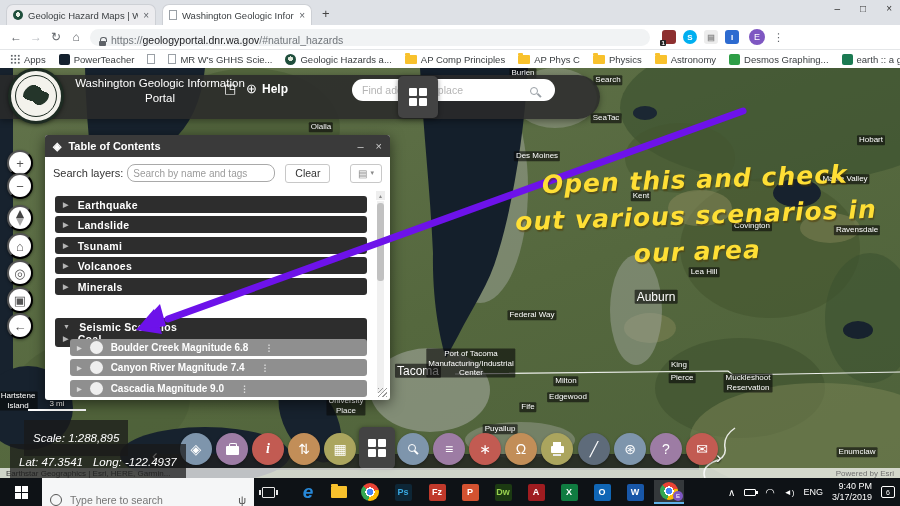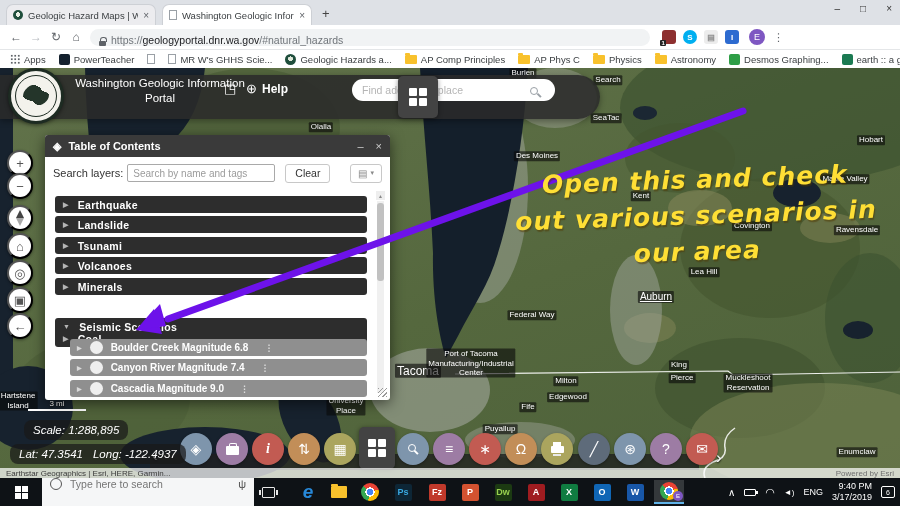--- a/index.html
+++ b/index.html
@@ -69,21 +69,21 @@
 
 .mapctl{position:absolute;left:7px;width:26px;height:26px;border-radius:50%;background:#fff;box-shadow:0 1px 3px rgba(0,0,0,.45);display:flex;align-items:center;justify-content:center;font-size:13px;color:#555;z-index:11}
 .needle{position:relative;width:0;height:0;border-left:4px solid transparent;border-right:4px solid transparent;border-bottom:8px solid #444;margin-top:-8px}
 .needle::after{content:"";position:absolute;left:-4px;top:8px;border-left:4px solid transparent;border-right:4px solid transparent;border-top:8px solid #aaa}
 
 
 .toc{position:absolute;left:45px;top:67px;width:345px;height:265px;background:#fff;border-radius:3px;box-shadow:0 3px 14px rgba(0,0,0,.55);z-index:20;overflow:hidden}
 .toc-head{position:absolute;left:0;top:0;right:0;height:22px;background:#3a3a3a;display:flex;align-items:center;gap:7px;padding:0 8px;color:#fff;font-size:11px;font-weight:bold}
 .toc-hicons{margin-left:auto;display:flex;gap:12px;color:#cfcfcf;font-weight:normal;font-size:11px}
 .toc-srow{position:absolute;top:27px;left:8px;right:8px;height:22px;display:flex;align-items:center;gap:4px;font-size:11px;color:#333}
-.toc-input{width:148px;height:18px;border:1px solid #a9a9a9;border-radius:2px;font-size:10px;padding:0 5px;color:#333;outline:none}
+.toc-input{width:148px;height:18px;border:1px solid #a9a9a9;border-radius:8px;font-size:10px;padding:0 5px;color:#333;outline:none}
 .toc-input::placeholder{color:#9b9b9b}
 .toc-clear{margin-left:6px;height:19px;padding:0 9px;border:1px solid #c8c8c8;border-radius:3px;background:#fff;font-size:10.5px;color:#333}
 .toc-imgbtn{margin-left:auto;height:19px;width:32px;border:1px solid #c8c8c8;border-radius:3px;background:#fff;display:flex;align-items:center;justify-content:center;gap:3px;color:#8a8a8a;font-size:10px}
 .trow{position:absolute;left:10px;width:312px;height:17px;background:#2d2d2d;border-radius:3px;display:flex;align-items:center;gap:9px;padding:0 8px;color:#fff;font-size:10.5px;font-weight:bold;letter-spacing:.3px}
 .tarrow{font-size:7px;color:#b5b5b5}
 .srowi{position:absolute;left:25px;width:297px;height:17px;background:#8f8f8f;border-radius:3px;display:flex;align-items:center;gap:8px;padding:0 7px;color:#fff;font-size:10px;font-weight:bold}
 .sarrow{font-size:6px;color:#d9d9d9}
 .scircle{width:13px;height:13px;border-radius:50%;background:#efefef;flex:0 0 auto}
 .sdots{color:#dcdcdc;font-size:9px;margin-left:8px}
 .sb-up{position:absolute;right:5px;top:56px;width:9px;height:9px;background:#eee;color:#888;font-size:5px;display:flex;align-items:center;justify-content:center}
@@ -100,29 +100,29 @@
 .tool{position:absolute;width:32px;height:32px;border-radius:50%;top:365px;display:flex;align-items:center;justify-content:center;color:#fff;z-index:22;border:none;font-size:14px;box-shadow:0 1px 3px rgba(0,0,0,.35)}
 .tool .info-i{font-family:"Liberation Serif",serif;font-style:italic;font-weight:bold;font-size:14px}
 .icase{width:13px;height:9px;background:#fff;border-radius:1px;position:relative;margin-top:3px}
 .icase::before{content:"";position:absolute;top:-3.5px;left:3px;width:6px;height:3.5px;border:1.5px solid #fff;border-bottom:none;border-radius:2px 2px 0 0}
 .iprn{width:13px;height:7px;background:#fff;border-radius:1px;position:relative}
 .iprn::before{content:"";position:absolute;top:-4px;left:2.5px;width:8px;height:4px;background:#fff}
 .iprn::after{content:"";position:absolute;bottom:-3.5px;left:2.5px;width:8px;height:2.5px;background:#e9e9e9}
 .chev{position:absolute;color:#fff;font-size:17px;z-index:22;text-shadow:0 1px 2px #000}
 
 
-.chip{position:absolute;background:rgba(25,25,25,.72);color:#fff;font-style:italic;font-size:11.5px;display:flex;align-items:center;gap:10px;padding:0 9px;border-radius:8px;z-index:23;height:20px}
+.chip{position:absolute;background:rgba(25,25,25,.72);color:#fff;font-style:italic;font-size:11.5px;display:flex;align-items:center;gap:10px;padding:0 9px;border-radius:0;z-index:23;height:36px}
 .attrib{position:absolute;left:0;top:400px;width:900px;height:10px;background:rgba(255,255,255,.72);font-size:8px;color:#3a3a3a;display:flex;align-items:center;justify-content:space-between;padding:0 6px;z-index:22}
 
 
 .taskbar{position:absolute;left:0;top:478px;width:900px;height:28px;background:#0e1216;z-index:50;color:#fff}
 .start{position:absolute;left:0;top:0;width:42px;height:28px;display:flex;align-items:center;justify-content:center}
 .winlogo{display:grid;grid-template:6px 6px/6px 6px;gap:1px}
 .winlogo i{background:#fff}
-.tsearch{position:absolute;left:42px;top:0;width:212px;height:28px;background:#f5f6f7;display:flex;align-items:flex-start;gap:8px;padding:0 8px}
+.tsearch{position:absolute;left:42px;top:0;width:212px;height:28px;background:#f5f6f7;display:flex;align-items:flex-end;gap:8px;padding:0 8px}
 .cort{width:12px;height:12px;border:1.7px solid #555;border-radius:50%;flex:0 0 auto}
 .tsearch input{border:none;background:transparent;font-size:10.5px;color:#444;width:140px;outline:none}
 .micg{margin-left:auto;color:#555;font-size:11px}
 .tk{position:absolute;top:2px;width:24px;height:24px;display:flex;align-items:center;justify-content:center}
 .tview{width:13px;height:11px;border:1.5px solid #e8e8e8;border-radius:1px;position:relative}
 .tview::before{content:"";position:absolute;left:-4px;top:2px;width:2px;height:5px;background:#e8e8e8}
 .tview::after{content:"";position:absolute;right:-4px;top:2px;width:2px;height:5px;background:#e8e8e8}
 .edgeg{font-size:19px;font-weight:bold;color:#2788d8;font-style:italic}
 .tfolder{width:16px;height:12px;background:#f8c12c;border-radius:1px;position:relative}
 .tfolder::before{content:"";position:absolute;top:-2.5px;left:0;width:7px;height:2.5px;background:#f8c12c;border-radius:1px 1px 0 0}
@@ -272,21 +272,21 @@
         <span class="mlabel" style="left: 523px; top: 5px;">Burien</span>
         <span class="mlabel" style="left: 608px; top: 12px;">Search</span>
         <span class="mlabel" style="left: 606px; top: 50px;">SeaTac</span>
         <span class="mlabel" style="left: 537px; top: 88px;">Des Moines</span>
         <span class="mlabel" style="left: 871px; top: 72px;">Hobart</span>
         <span class="mlabel" style="left: 845px; top: 111px;">Maple Valley</span>
         <span class="mlabel" style="left: 641px; top: 128px;">Kent</span>
         <span class="mlabel" style="left: 752px; top: 158px;">Covington</span>
         <span class="mlabel" style="left: 857px; top: 162px;">Ravensdale</span>
         <span class="mlabel" style="left: 704px; top: 204px;">Lea Hill</span>
-        <span class="mlabel" style="left: 656px; top: 229px; font-size: 10px; text-decoration: underline;">Auburn</span>
+        <span class="mlabel" style="left: 656px; top: 229px; font-size: 12px;">Auburn</span>
         <span class="mlabel" style="left: 532px; top: 247px;">Federal Way</span>
         <span class="mlabel" style="left: 679px; top: 297px;">King</span>
         <span class="mlabel" style="left: 682px; top: 310px;">Pierce</span>
         <span class="mlabel" style="left: 748px; top: 315px;">Muckleshoot
 Reservation</span>
         <span class="mlabel" style="left: 566px; top: 313px;">Milton</span>
         <span class="mlabel" style="left: 568px; top: 329px;">Edgewood</span>
         <span class="mlabel" style="left: 528px; top: 339px;">Fife</span>
         <span class="mlabel" style="left: 418px; top: 303px; font-size: 12px;">Tacoma</span>
         <span class="mlabel" style="left: 471px; top: 295px;">Port of Tacoma

